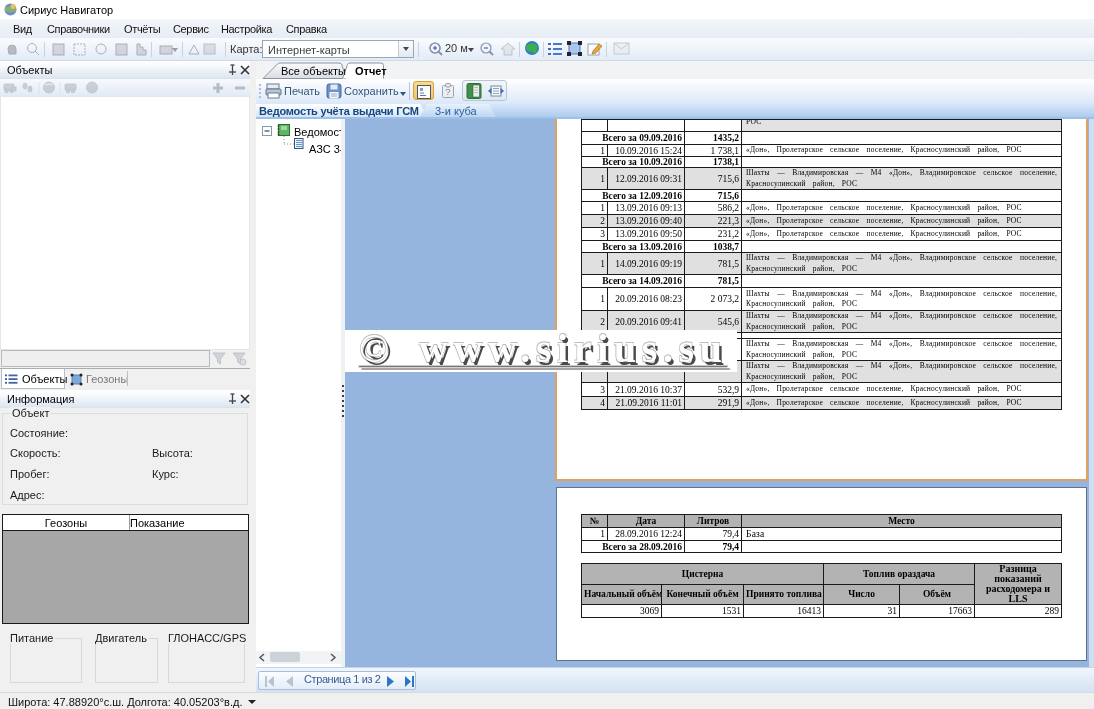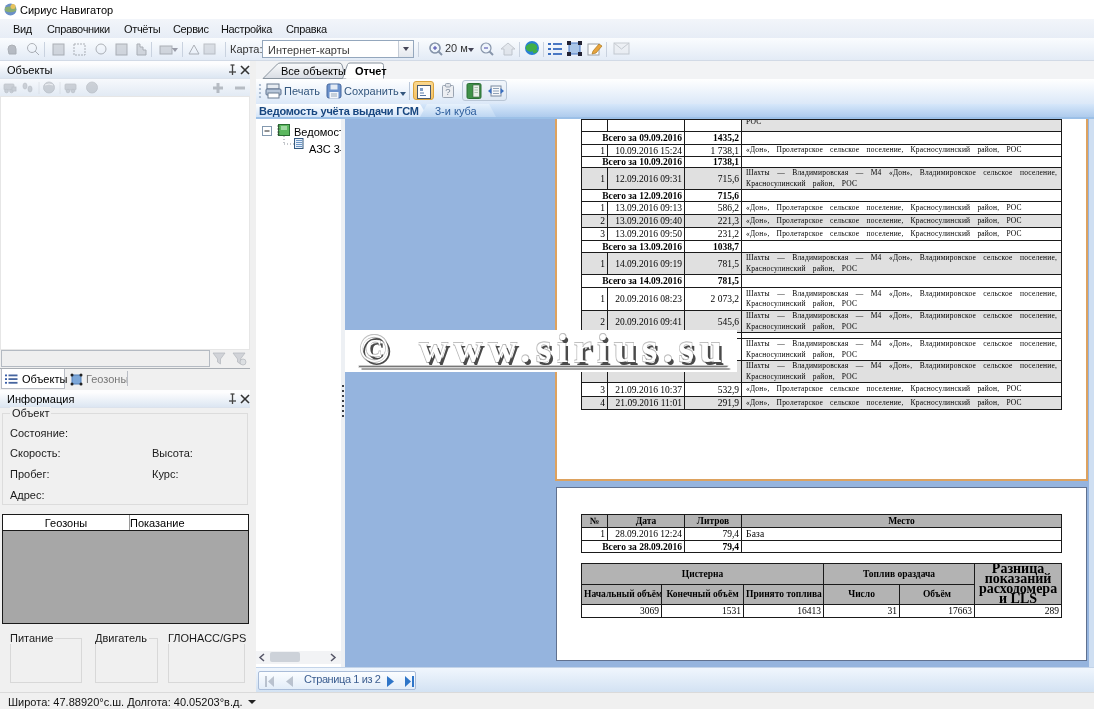--- a/index.html
+++ b/index.html
@@ -617,21 +617,21 @@
             <col style="width:82px">
             <col style="width:80px">
             <col style="width:76px">
             <col style="width:75px">
             <col style="width:87px">
           </colgroup>
       <tbody>
             <tr style="height:13px">
               <td class="hdr" colspan="3">Цистерна</td>
               <td class="hdr" colspan="2">Топлив ораздача</td>
-              <td class="hdr" rowspan="2" style="font-size:14px;white-space:normal;line-height:10px;">Разница показаний расходомера и LLS</td>
+              <td class="hdr" rowspan="2" style="font-size:10px;white-space:normal;line-height:10px;">Разница показаний расходомера и LLS</td>
             </tr>
       <tr style="height:13px">
               <td class="hdr">Начальный объём</td>
               <td class="hdr">Конечный объём</td>
               <td class="hdr">Принято топлива</td>
               <td class="hdr">Число</td>
               <td class="hdr">Объём</td>
             </tr>
       <tr style="height:13px">
               <td class="c">3069</td>

